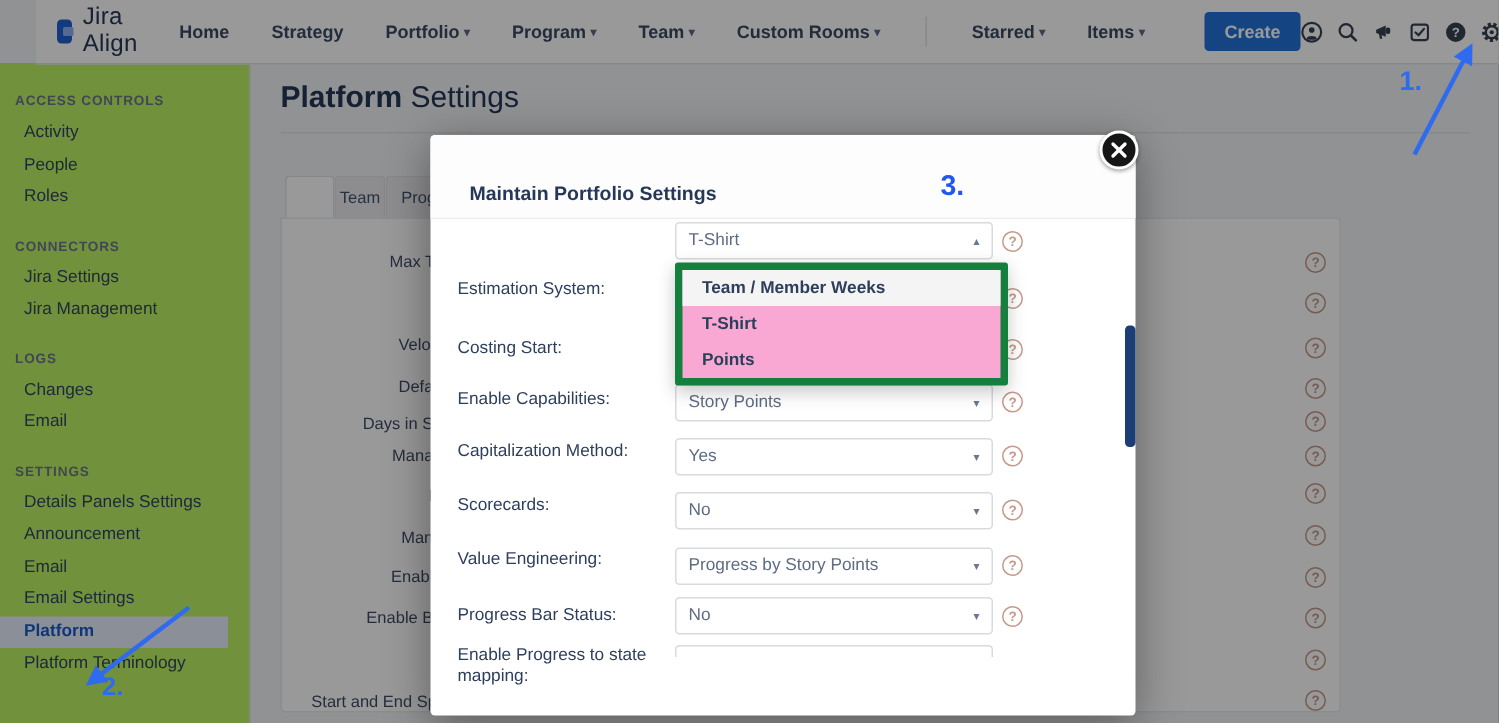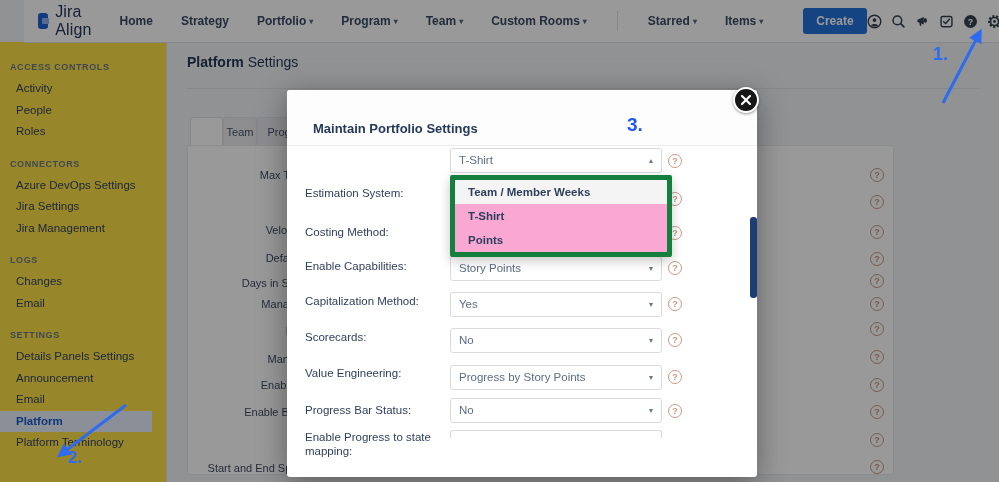--- a/index.html
+++ b/index.html
@@ -14,28 +14,28 @@
   .logo-text{margin-left:7px;font-size:16px;font-weight:500;color:#253858;letter-spacing:.2px;}
   .nav-links{display:flex;align-items:center;margin-left:22px;column-gap:28px;}
   .nav-item{font-size:12px;font-weight:600;color:#3b4a63;white-space:nowrap;cursor:pointer;}
   .caret{font-size:8px;color:#5b6b85;margin-left:3px;vertical-align:1px;}
   .nav-divider{width:1px;height:20px;background:#dfe1e5;margin:0 2px;}
   .create-btn{margin-left:12px;background:#2272d9;color:#fff;font-size:12px;font-weight:700;
               border:none;border-radius:3px;padding:6px 13px;cursor:pointer;}
   .nav-icons{margin-left:auto;display:flex;align-items:center;column-gap:9px;padding-right:9px;}
   .nav-icon{width:15px;height:15px;display:block;cursor:pointer;}
   
-  .sidebar{position:absolute;top:42px;left:0;width:167px;bottom:0;background:#fde047;border-right:1px solid #e2e4e8;
+  .sidebar{position:absolute;top:42px;left:0;width:167px;bottom:0;background:#bef264;border-right:1px solid #e2e4e8;
            padding-top:18px;box-sizing:border-box;z-index:5;}
   .side-header{font-size:9px;font-weight:700;letter-spacing:.6px;color:#6b778c;margin:0 0 4px 10px;height:14px;line-height:14px;}
   .side-sec{margin-bottom:14px;}
   .side-item{font-size:11.5px;color:#344563;line-height:21.5px;height:21.5px;padding-left:16px;cursor:pointer;white-space:nowrap;}
   .side-item.active{background:#e8f0fd;color:#1a5cc8;font-weight:700;width:152px;padding-left:16px;box-sizing:border-box;}
   
-  .main-title{position:absolute;left:187px;top:54px;font-size:14px;color:#253858;z-index:5;}
+  .main-title{position:absolute;left:187px;top:54px;font-size:20px;color:#253858;z-index:5;}
   .main-title .t-bold{font-weight:700;}
   .title-rule{position:absolute;left:187px;top:88px;width:792px;height:1px;background:#e1e3e7;z-index:5;}
   .tab{position:absolute;top:117px;height:28px;box-sizing:border-box;border:1px solid #dfe1e6;border-bottom:none;
        border-radius:3px 3px 0 0;font-size:11px;color:#42526e;display:flex;align-items:center;justify-content:center;z-index:6;}
   .tab-stub{left:190px;width:33px;background:#fff;}
   .tab-team{left:223px;width:34px;background:#ebecf0;}
   .tab-prog{left:257px;width:54px;background:#ebecf0;}
   .card{position:absolute;left:187px;top:145px;width:707px;height:330px;background:#fff;border:1px solid #e8e9eb;
         border-radius:0 3px 3px 3px;box-sizing:border-box;z-index:5;}
   .bg-label{position:absolute;right:704px;font-size:11px;color:#3f4c66;white-space:nowrap;z-index:6;}
@@ -128,34 +128,34 @@
 
   <div class="sidebar">
     <div class="side-sec">
       <div class="side-header">ACCESS CONTROLS</div>
       <div class="side-item">Activity</div>
       <div class="side-item">People</div>
       <div class="side-item">Roles</div>
     </div>
     <div class="side-sec">
       <div class="side-header">CONNECTORS</div>
-      <div class="side-item">Azure DevOps Settings</div>
       <div class="side-item">Jira Settings</div>
       <div class="side-item">Jira Management</div>
     </div>
     <div class="side-sec">
       <div class="side-header">LOGS</div>
       <div class="side-item">Changes</div>
       <div class="side-item">Email</div>
     </div>
     <div class="side-sec">
       <div class="side-header">SETTINGS</div>
       <div class="side-item">Details Panels Settings</div>
       <div class="side-item">Announcement</div>
       <div class="side-item">Email</div>
+      <div class="side-item">Email Settings</div>
       <div class="side-item active">Platform</div>
       <div class="side-item">Platform Terminology</div>
     </div>
   </div>
 
   <div class="main-title">
     <span class="t-bold">Platform</span>&nbsp;<span>Settings</span>
   </div>
   <div class="title-rule"></div>
 
@@ -206,21 +206,21 @@
       </svg>
     </button>
 
     <span class="m-label" style="top:64px">Estimation System:</span>
     <div class="m-select" style="top:58px">
       <span>T-Shirt</span>
       <span class="m-caret">▴</span>
     </div>
     <span class="help-icon m-help" style="top:64px">?</span>
 
-    <span class="m-label" style="top:103px">Costing Method:</span>
+    <span class="m-label" style="top:103px">Costing Start:</span>
     <span class="help-icon m-help" style="top:102px">?</span>
     <span class="m-label" style="top:137px">Enable Capabilities:</span>
     <span class="help-icon m-help" style="top:136px">?</span>
 
     <div class="menu">
       <div class="menu-opt hl">Team / Member Weeks</div>
       <div class="menu-opt">T-Shirt</div>
       <div class="menu-opt">Points</div>
     </div>
 

